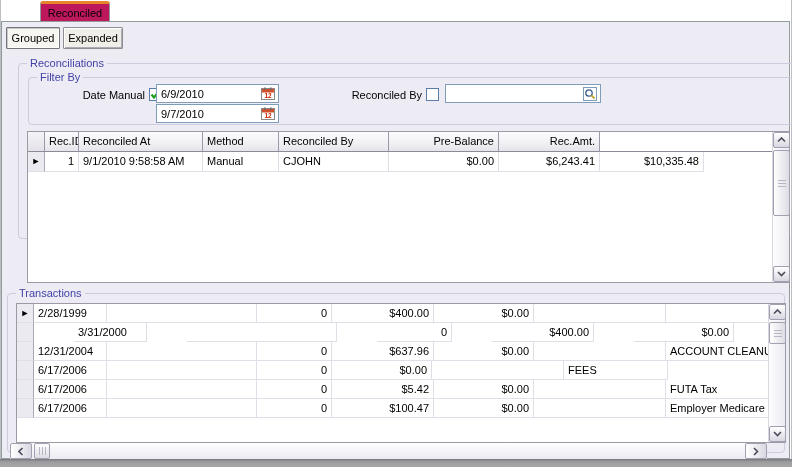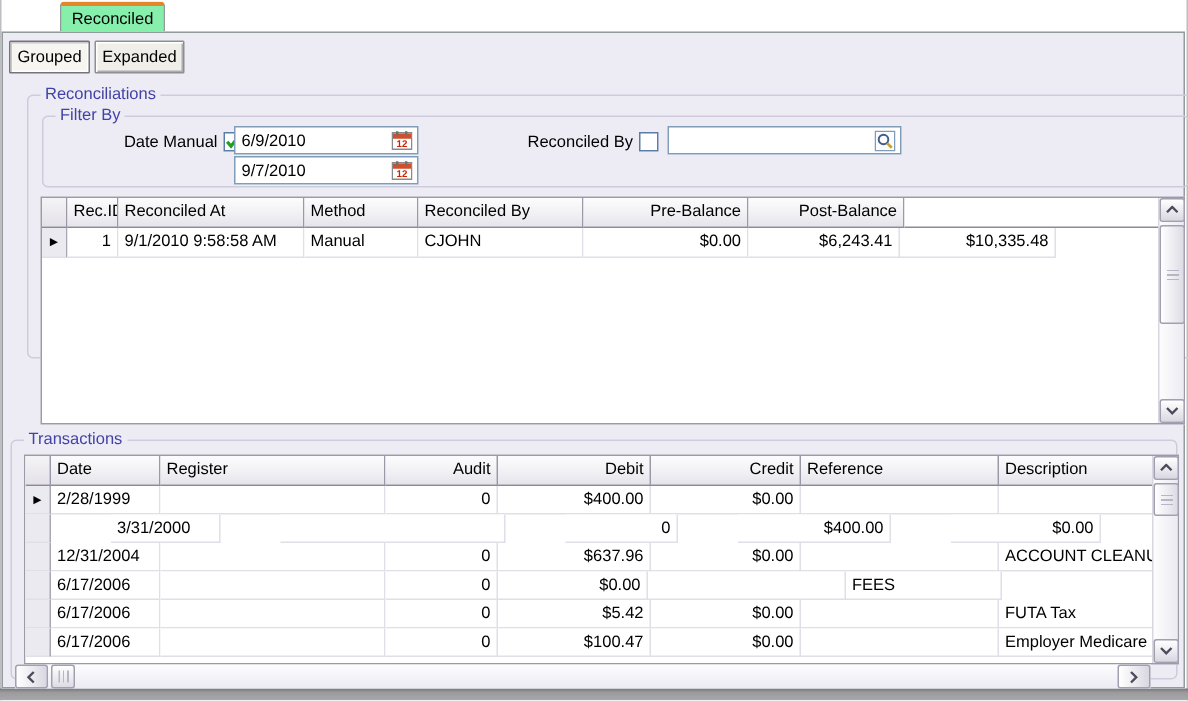--- a/index.html
+++ b/index.html
@@ -6,21 +6,21 @@
   *{box-sizing:border-box;}
   .screen{
     position:relative;width:792px;height:467px;overflow:hidden;
     font-family:"Liberation Sans",sans-serif;font-size:11px;color:#000;
     background:#FFFFFF;
     box-shadow:inset 1px 0 0 #BDBDC2, inset -1px 0 0 #BDBDC2;
   }
   
   .tab{
     position:absolute;left:40px;top:1px;width:70px;height:20px;z-index:3;
-    background:#86efac;border:1px solid #919B9C;border-bottom:none;
+    background:#be185d;border:1px solid #919B9C;border-bottom:none;
     border-top:3px solid #E5862D;border-radius:3px 3px 0 0;
     display:flex;align-items:center;justify-content:center;
   }
   
   .panel{
     position:absolute;left:1px;top:21px;width:789px;height:438px;
     background:#EDECF4;border:1px solid #919B9C;z-index:1;
   }
   .bottom-strip{
     position:absolute;left:0;top:459px;width:792px;height:8px;
@@ -182,21 +182,21 @@
 
       <div class="grid" style="left:8px;top:67px;width:763px;height:152px;" id="grid1">
           <div class="g-content">
             <div class="g-header">
               <div class="g-hcell sel" style="width: 17px; flex-basis: 17px;"></div>
               <div class="g-hcell" style="width: 34px; flex-basis: 34px; text-align: left;">Rec.ID</div>
               <div class="g-hcell" style="width: 124px; flex-basis: 124px; text-align: left;">Reconciled At</div>
               <div class="g-hcell" style="width: 76px; flex-basis: 76px; text-align: left;">Method</div>
               <div class="g-hcell" style="width: 110px; flex-basis: 110px; text-align: left;">Reconciled By</div>
               <div class="g-hcell" style="width: 110px; flex-basis: 110px; text-align: right;">Pre-Balance</div>
-              <div class="g-hcell" style="width: 104px; flex-basis: 104px; text-align: right;">Post-Balance</div>
+              <div class="g-hcell" style="width: 101px; flex-basis: 101px; text-align: right;">Rec.Amt.</div>
               <div class="g-hcell fill"></div>
             </div>
             <div class="g-row" style="height: 20px;">
               <div class="g-cell sel" style="width: 17px; flex-basis: 17px;">
                 <span class="row-arrow">►</span>
               </div>
               <div class="g-cell" style="width: 34px; flex-basis: 34px; text-align: right; line-height: 19px;">1</div>
               <div class="g-cell" style="width: 124px; flex-basis: 124px; text-align: left; line-height: 19px;">9/1/2010 9:58:58 AM</div>
               <div class="g-cell" style="width: 76px; flex-basis: 76px; text-align: left; line-height: 19px;">Manual</div>
               <div class="g-cell" style="width: 110px; flex-basis: 110px; text-align: left; line-height: 19px;">CJOHN</div>
@@ -222,30 +222,20 @@
           </div>
         </div>
       </div>
     </div>
 
     <div class="groupbox" style="left:5px;top:271px;width:778px;height:160px;">
       <span class="gb-label">Transactions</span>
 
       <div class="grid" style="left:8px;top:9px;width:770px;height:140px;" id="grid2">
           <div class="g-content">
-            <div class="g-header">
-              <div class="g-hcell sel" style="width: 17px; flex-basis: 17px;"></div>
-              <div class="g-hcell" style="width: 73px; flex-basis: 73px; text-align: left;">Date</div>
-              <div class="g-hcell" style="width: 150px; flex-basis: 150px; text-align: left;">Register</div>
-              <div class="g-hcell" style="width: 75px; flex-basis: 75px; text-align: right;">Audit</div>
-              <div class="g-hcell" style="width: 102px; flex-basis: 102px; text-align: right;">Debit</div>
-              <div class="g-hcell" style="width: 100px; flex-basis: 100px; text-align: right;">Credit</div>
-              <div class="g-hcell" style="width: 132px; flex-basis: 132px; text-align: left;">Reference</div>
-              <div class="g-hcell" style="width: 104px; flex-basis: 104px; text-align: left;">Description</div>
-            </div>
             <div class="g-row" style="height: 19px;">
               <div class="g-cell sel" style="width: 17px; flex-basis: 17px;">
                 <span class="row-arrow">►</span>
               </div>
               <div class="g-cell" style="width: 73px; flex-basis: 73px; text-align: left; line-height: 18px;">2/28/1999</div>
               <div class="g-cell" style="width: 150px; flex-basis: 150px; text-align: left; line-height: 18px;"></div>
               <div class="g-cell" style="width: 75px; flex-basis: 75px; text-align: right; line-height: 18px;">0</div>
               <div class="g-cell" style="width: 102px; flex-basis: 102px; text-align: right; line-height: 18px;">$400.00</div>
               <div class="g-cell" style="width: 100px; flex-basis: 100px; text-align: right; line-height: 18px;">$0.00</div>
               <div class="g-cell" style="width: 132px; flex-basis: 132px; text-align: left; line-height: 18px;"></div>

